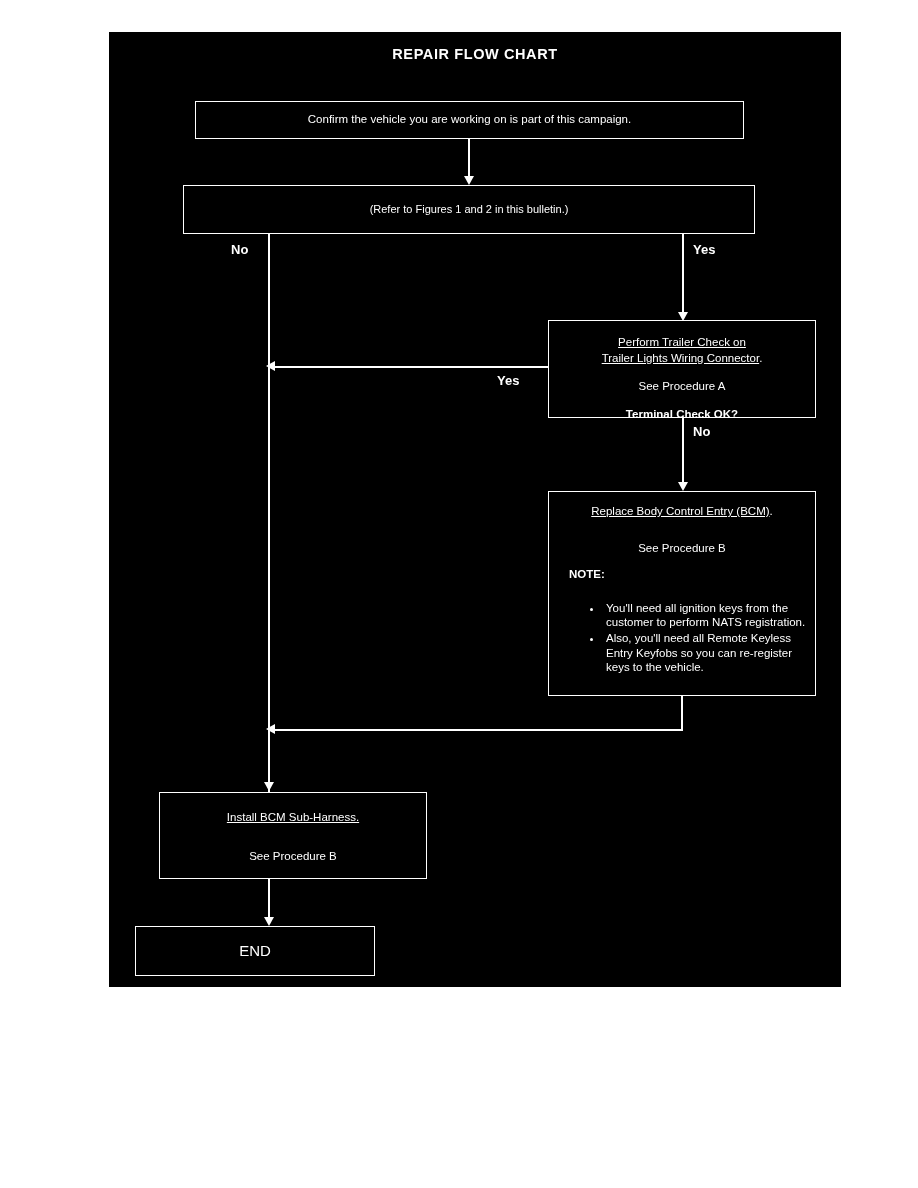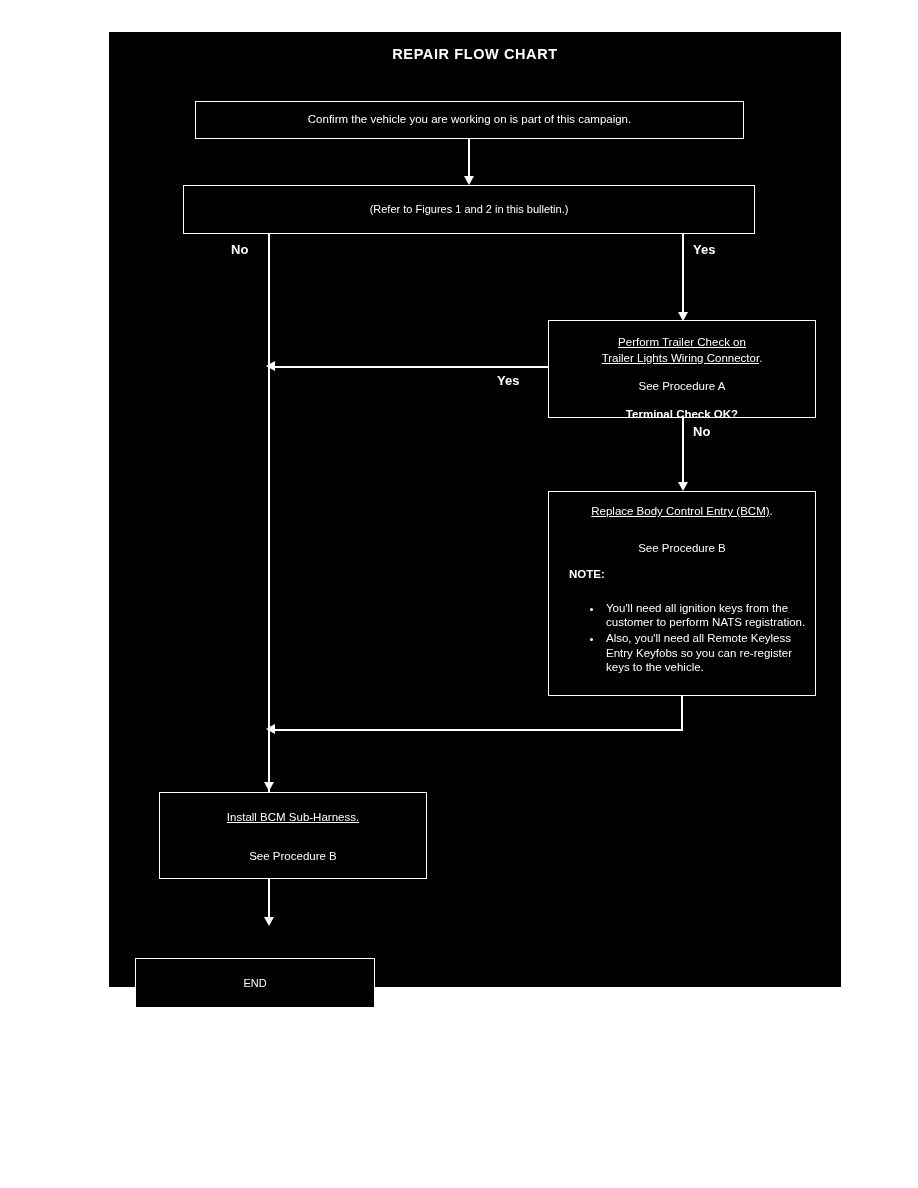--- a/index.html
+++ b/index.html
@@ -97,22 +97,21 @@
     left: 26px; top: 760px; width: 268px; height: 87px;
     justify-content: flex-start;
     padding-top: 17px;
     margin-left: 24px;
   }
   #node-install .l1 { font-size: 11.5px; }
   #node-install .l2 { font-size: 11.5px; margin-top: 23px; }
 
   #node-end {
     left: 26px; top: 894px; width: 240px; height: 50px;
-    font-size: 11px;
-    margin-top: 32px;
+    font-size: 15px;
   }
 
   
   .vline, .hline {
     position: absolute;
     background: #ffffff;
   }
   .vline { width: 1.5px; }
   .hline { height: 1.5px; }
 

